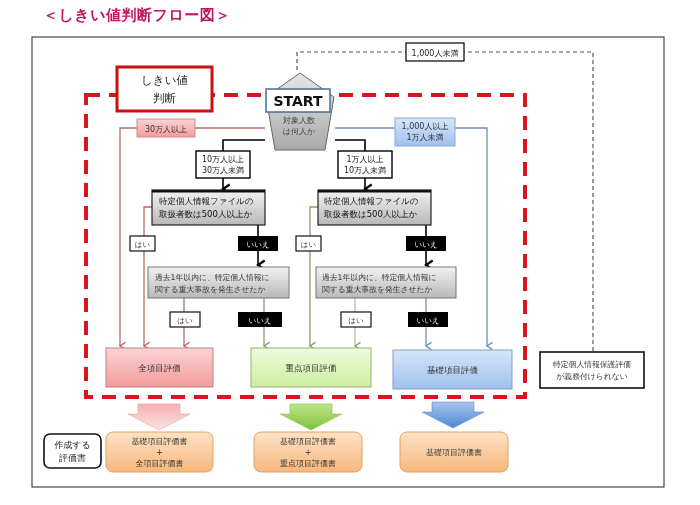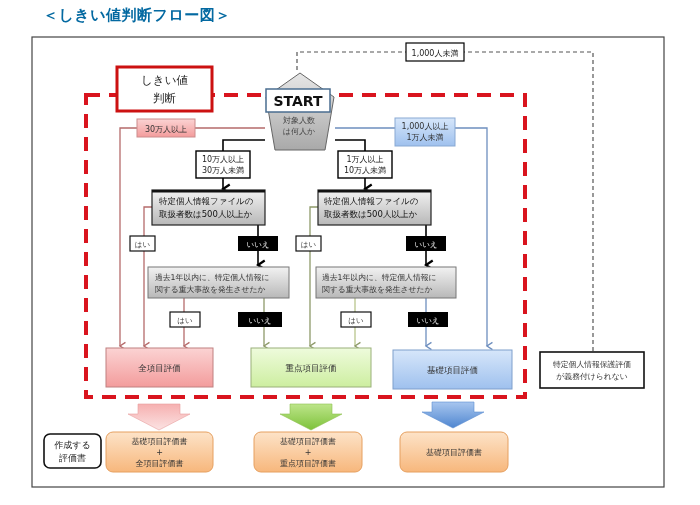--- a/index.html
+++ b/index.html
@@ -1,18 +1,18 @@
 <!DOCTYPE html>
 <html><head>
 <meta charset="utf-8">
 <style>
   html, body { margin: 0; padding: 0; background: #ffffff; }
   body { width: 700px; height: 505px; position: relative; overflow: hidden;
          font-family: "DejaVu Sans", "Liberation Sans", sans-serif; }
-  .title { position: absolute; left: 43px; top: 6px; font-size: 15px; font-weight: bold; color: #0369a1; letter-spacing: 0.5px; }
+  .title { position: absolute; left: 43px; top: 6px; font-size: 15px; font-weight: bold; color: #be185d; letter-spacing: 0.5px; }
   svg { position: absolute; left: 0; top: 0; }
   svg text { font-family: "DejaVu Sans", "Liberation Sans", sans-serif; }
 </style>
 </head>
 <body>
 
 <div class="title">＜しきい値判断フロー図＞</div>
 
 <svg width="700" height="505" viewBox="0 0 700 505">
   <defs>

